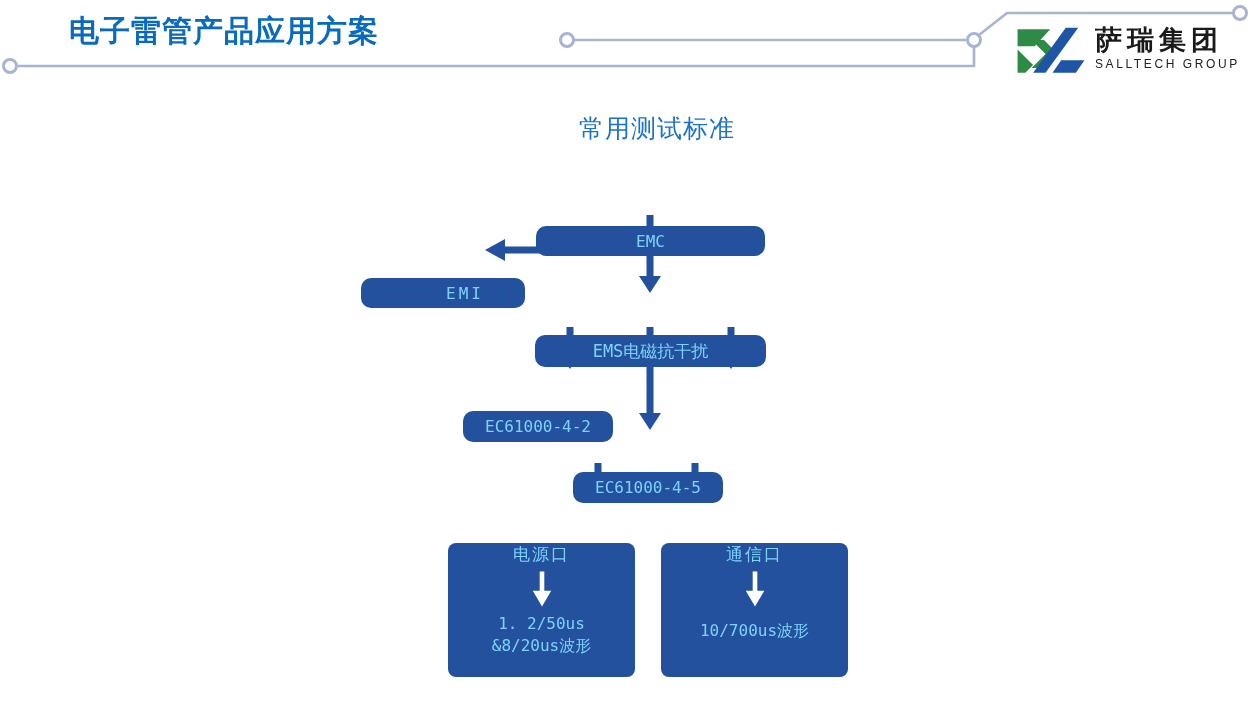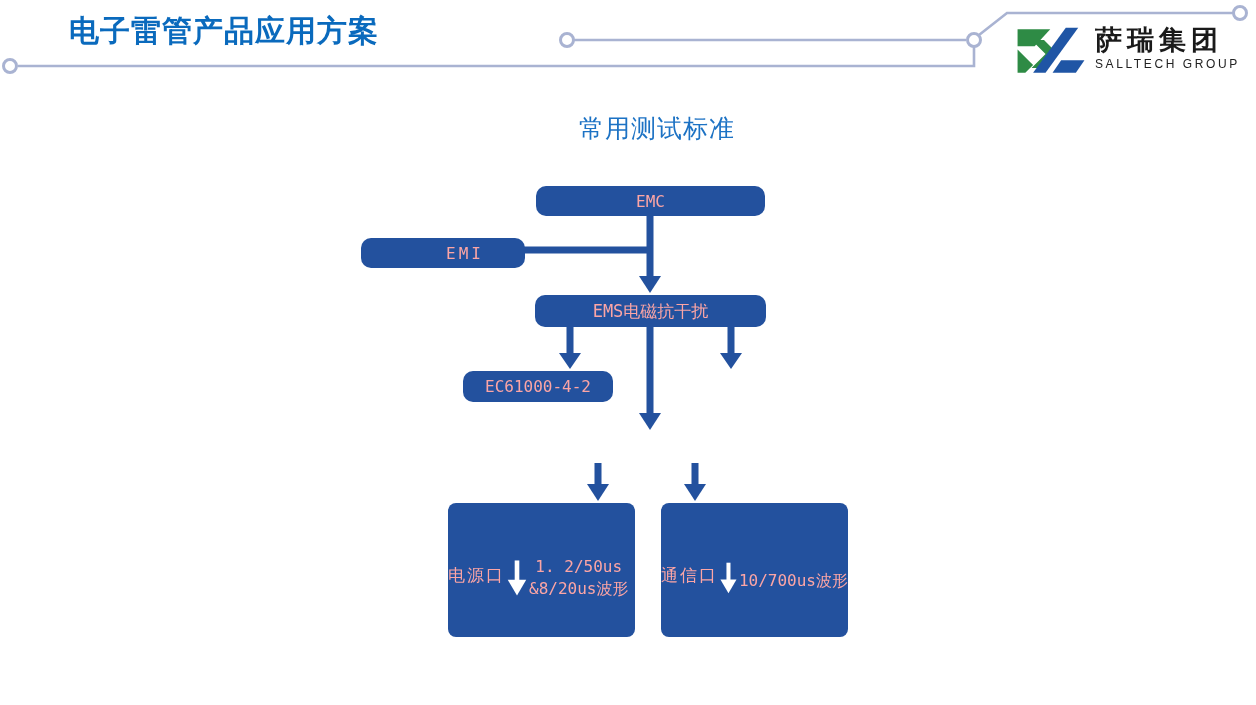--- a/index.html
+++ b/index.html
@@ -17,32 +17,32 @@
   .logo-cn{font-size:27px;font-weight:700;color:#1a1a1a;letter-spacing:5px;line-height:1.1;white-space:nowrap;}
   .logo-en{font-size:12px;color:#222222;letter-spacing:2.6px;margin-top:1px;white-space:nowrap;}
 
   .heading{position:absolute;left:573px;top:112px;font-size:25px;color:#1c72c4;
            letter-spacing:1px;white-space:nowrap;margin-left:6px;}
 
   
   .connectors{position:absolute;left:0;top:0;width:1256px;height:705px;pointer-events:none;}
 
   
-  .node{position:absolute;background:#23519e;color:#fca5a5;border-radius:10px;
+  .node{position:absolute;background:#23519e;color:#7dd3fc;border-radius:10px;
         display:flex;align-items:center;justify-content:center;
-        font-family:"DejaVu Sans Mono", monospace;font-size:16px;white-space:nowrap;}
+        font-family:"DejaVu Sans Mono", monospace;font-size:16px;white-space:nowrap;margin-top:40px;}
   .node-emc{left:536px;top:186px;width:229px;height:30px;}
   .node-emi{left:361px;top:238px;width:120px;height:30px;letter-spacing:3px;padding-left:44px;}
   .node-ems{left:535px;top:295px;width:231px;height:32px;font-size:17px;}
   .node-ec2{left:463px;top:371px;width:150px;height:31px;}
   .node-ec4{left:689px;top:371px;width:150px;height:31px;}
   .node-ec5{left:573px;top:432px;width:150px;height:31px;}
 
-  .bigbox{flex-direction:row;justify-content:flex-start;border-radius:8px;
-          align-items:center;padding-top:10px;box-sizing:border-box;}
+  .bigbox{flex-direction:column;justify-content:flex-start;border-radius:8px;
+          align-items:center;padding-top:0;box-sizing:border-box;}
   .node-power{left:448px;top:503px;width:187px;height:134px;}
   .node-comm{left:661px;top:503px;width:187px;height:134px;}
   .bigbox-title{font-size:17px;letter-spacing:2px;}
   .down-arrow{width:24px;height:36px;margin-top:5px;}
   .bigbox-text{font-size:16px;line-height:1.4;text-align:center;margin-top:6px;}
   .bigbox-text--single{margin-top:13px;}
 </style>
 </head>
 <body>
 
@@ -104,20 +104,21 @@
     <g>
       <rect x="691.5" y="463" width="7" height="22"></rect>
       <polygon points="684,484 706,484 695,501"></polygon>
     </g>
   </svg>
 
   <div class="node node-emc">EMC</div>
   <div class="node node-emi">EMI</div>
   <div class="node node-ems">EMS电磁抗干扰</div>
   <div class="node node-ec2">EC61000-4-2</div>
+  <div class="node node-ec5">EC61000-4-5</div>
 
   <div class="node bigbox node-power">
     <div class="bigbox-title">电源口</div>
     <svg class="down-arrow" viewBox="0 0 26 38" fill="#ffffff">
       <rect x="10.5" y="0" width="5" height="23"></rect>
       <polygon points="3,21 23,21 13,38"></polygon>
     </svg>
     <div class="bigbox-text">
       <div>1. 2/50us</div>
       <div>&amp;8/20us波形</div>

